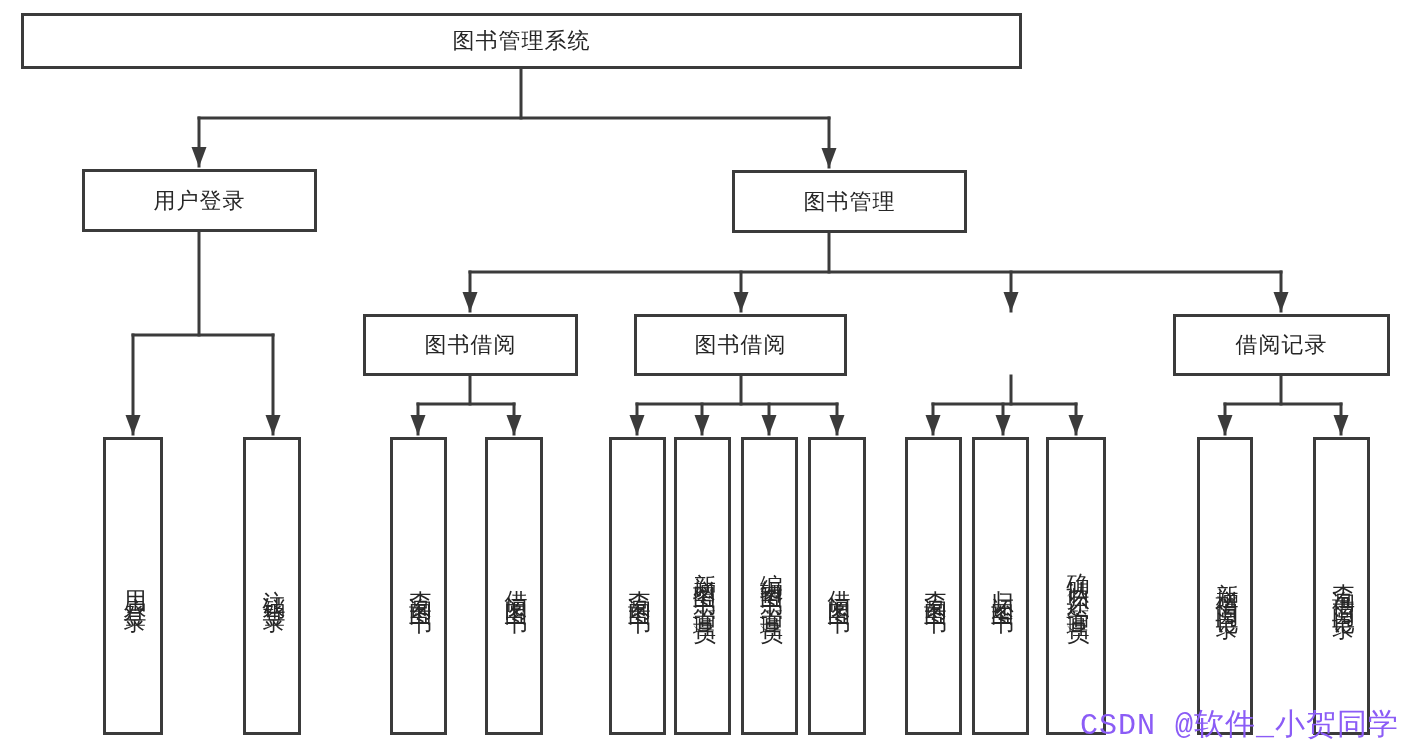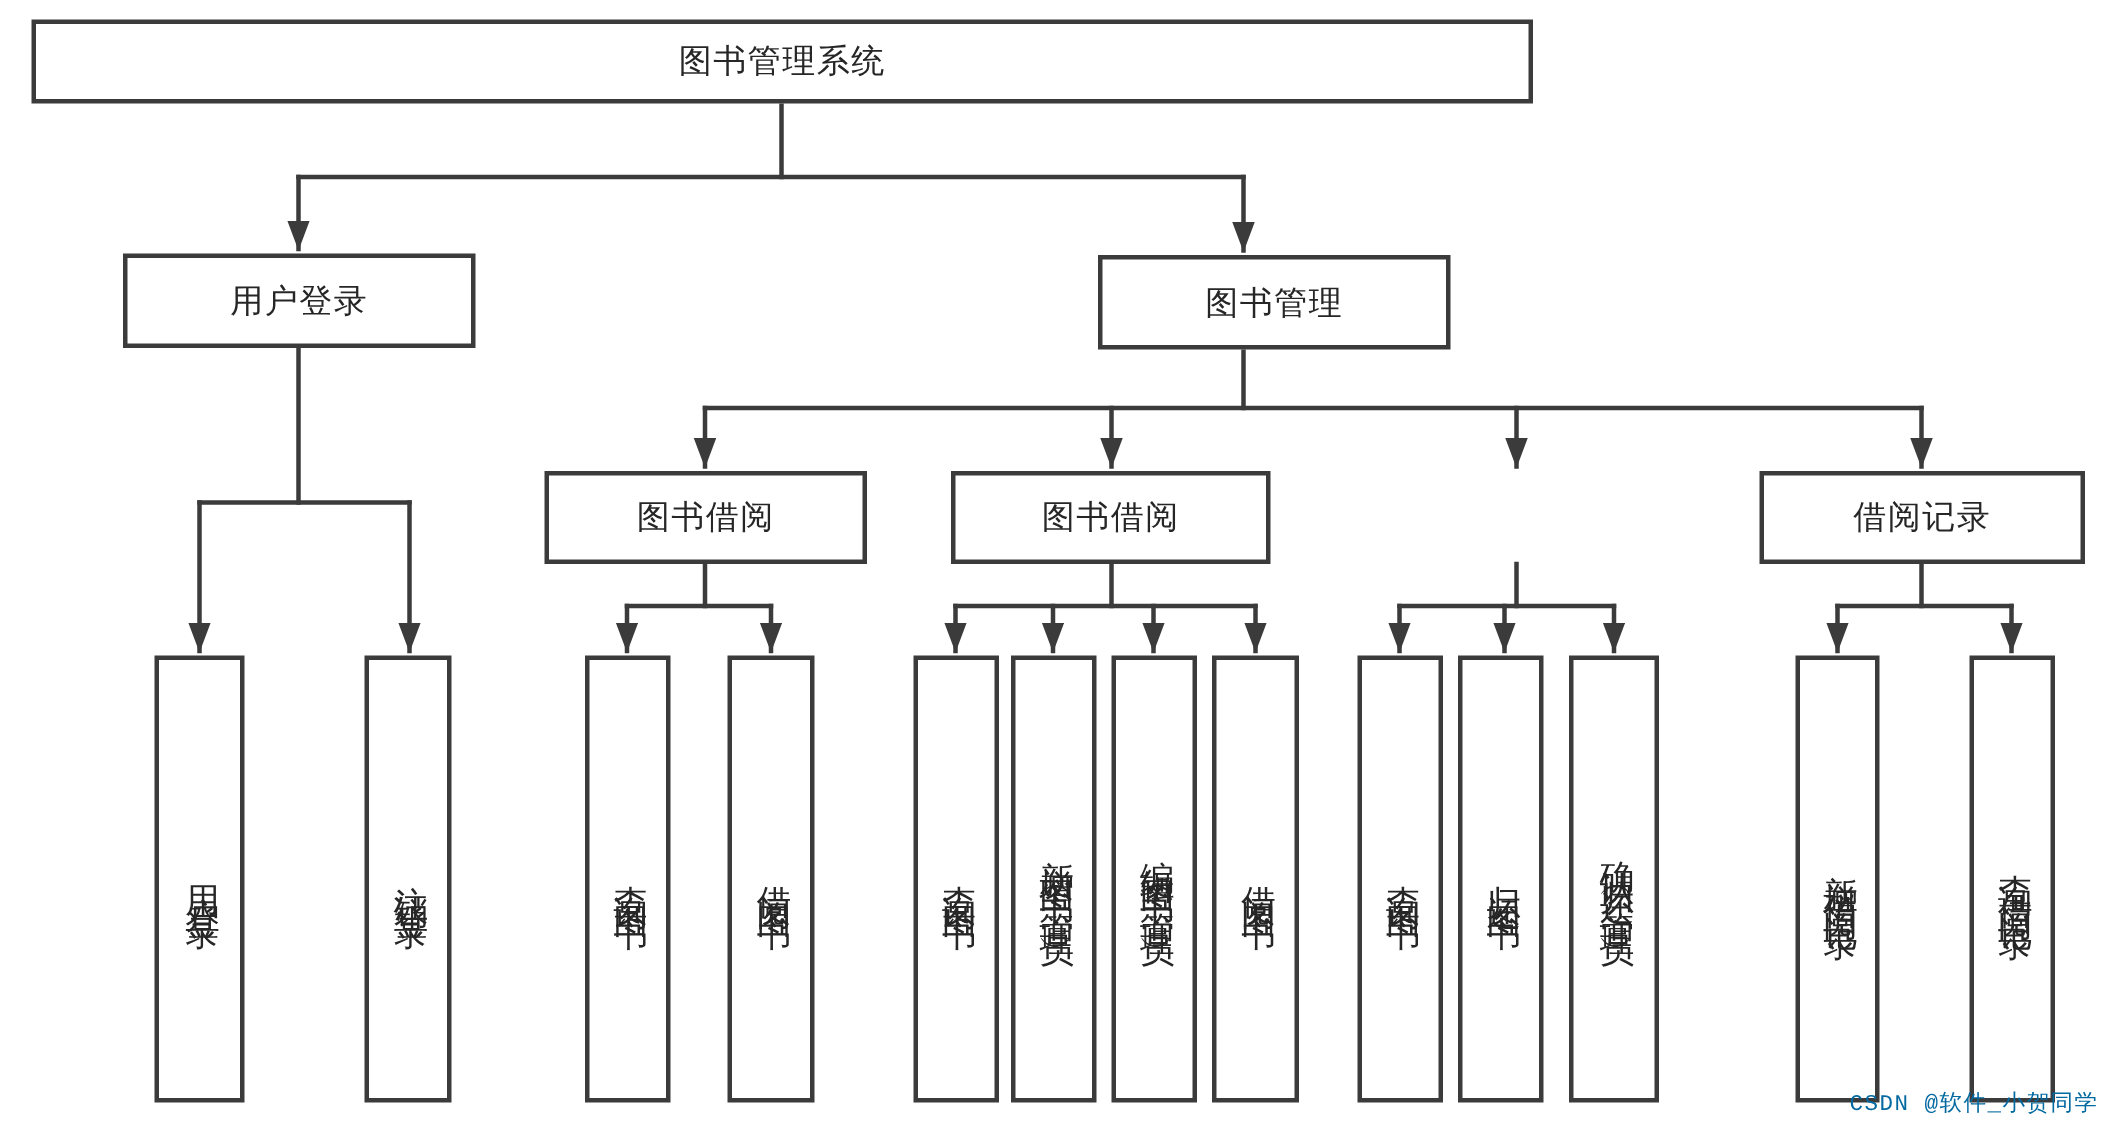--- a/index.html
+++ b/index.html
@@ -14,21 +14,21 @@
     display:flex;align-items:center;justify-content:center;
   }
   .h-label{font-size:22px;letter-spacing:1px;white-space:nowrap;}
   .leaf{
     writing-mode:vertical-rl;text-orientation:mixed;
     font-size:23px;letter-spacing:7px;line-height:1;
     top:437px;height:298px;
   }
   .watermark{
     position:absolute;right:6px;bottom:2px;
-    font-size:15px;letter-spacing:1px;color:#0369a1;white-space:nowrap;
+    font-size:30px;letter-spacing:1px;color:#8b5cf6;white-space:nowrap;
   }
 </style>
 </head>
 <body>
 
 <div class="stage">
 
   <svg class="wires" viewBox="0 0 1405 747" xmlns="http://www.w3.org/2000/svg">
     <defs>
       <marker id="arw" markerWidth="22" markerHeight="18" refX="19" refY="7.5" orient="auto" markerUnits="userSpaceOnUse">

